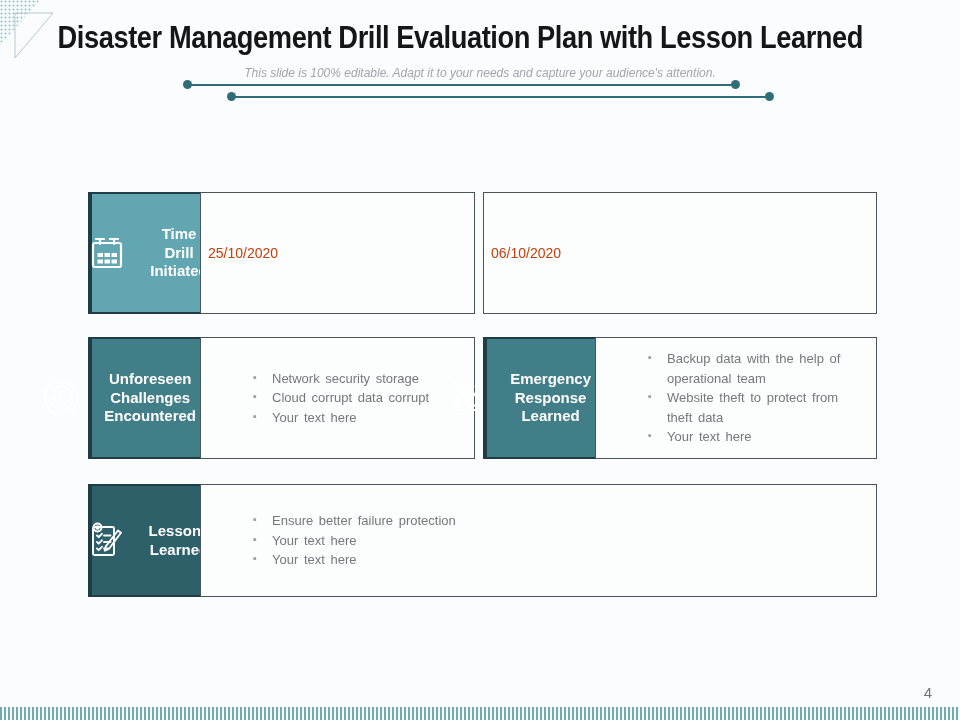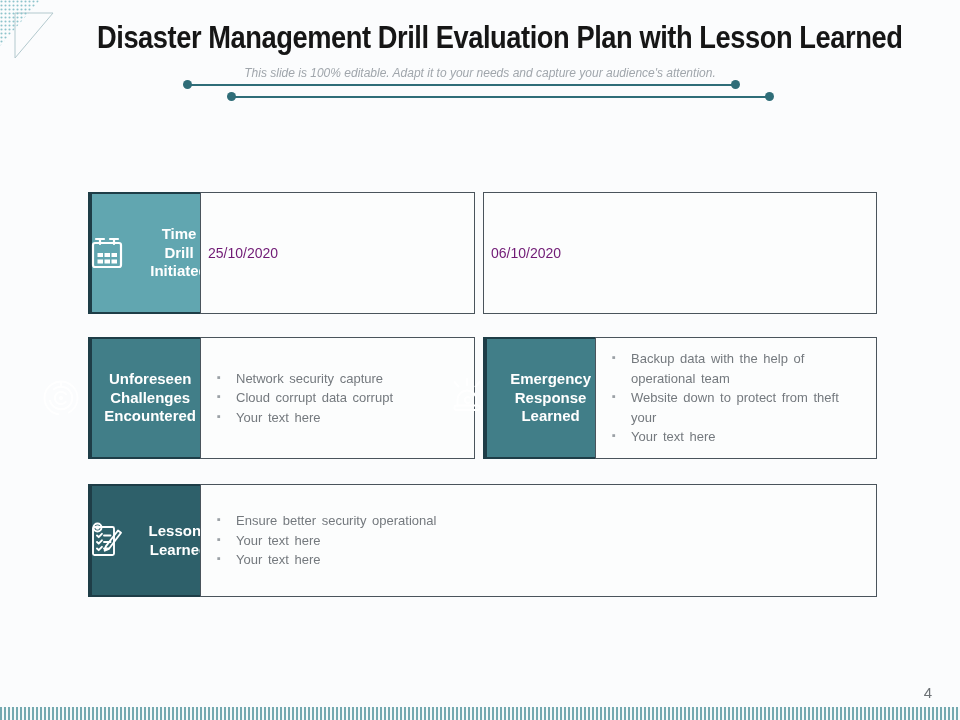--- a/index.html
+++ b/index.html
@@ -3,21 +3,21 @@
 <meta charset="utf-8">
 <style>
   html,body { margin:0; padding:0; }
   body {
     width:960px; height:720px; position:relative; overflow:hidden;
     background:#fbfcfd;
     font-family:"Liberation Sans", sans-serif;
   }
   .corner-decoration { position:absolute; top:0; left:0; width:72px; height:72px; }
 
-  .title-wrap { position:absolute; top:20px; left:0; width:960px; text-align:right; }
+  .title-wrap { position:absolute; top:20px; left:0; width:960px; text-align:left; }
   .slide-title {
     margin:0; font-size:31px; font-weight:bold; color:#161616;
     letter-spacing:-0.5px; transform:scaleX(0.88); transform-origin:50% 50%;
     white-space:nowrap;
   }
   .slide-subtitle {
     position:absolute; top:66px; left:0; width:960px; text-align:center;
     font-size:12px; font-style:italic; color:#a0a6ac;
   }
   .deco-line { position:absolute; height:2px; background:#2f6d78; }
@@ -46,24 +46,24 @@
   .teal-3 { background:#2e606a; }
   .card-title {
     color:#ffffff; font-weight:bold; font-size:15px; line-height:1.25; text-align:center;
   }
   .icon-box { width:48px; height:48px; display:flex; align-items:center; justify-content:center; }
   .icon-box svg { width:46px; height:46px; }
 
   .card-body {
     flex:1; box-sizing:border-box; background:#fcfdfd;
     border:1px solid #4a545c;
-    display:flex; flex-direction:column; justify-content:center;
+    display:flex; flex-direction:column; justify-content:center;padding-left:36px;
   }
   .date-body { padding-left:7px; }
-  .date-value { color:#701a75; font-size:14px; }
+  .date-value { color:#c2410c; font-size:14px; }
 
   .bullets { list-style:none; margin:0; padding:0 12px 0 8px; }
   .bullets li {
     position:relative; padding-left:27px; color:#74797e;
     font-size:13px; line-height:1.5; word-spacing:2px;
   }
   .bullets li::before {
     content:"▪"; position:absolute; left:8px; top:0;
     color:#9aa0a5; font-size:11px;
   }
@@ -140,21 +140,21 @@
         <circle cx="23" cy="23" r="11.3" stroke-dasharray="58 13" transform="rotate(-130 23 23)"></circle>
         <circle cx="23" cy="23" r="6.2" stroke-dasharray="30 9" transform="rotate(40 23 23)"></circle>
         <circle cx="23" cy="23" r="2" fill="#ffffff" stroke="none"></circle>
         <path d="M23 6.5 v5"></path>
       </svg>
     </span>
     <div class="card-title">Unforeseen Challenges Encountered</div>
   </div>
   <div class="card-body">
     <ul class="bullets">
-      <li>Network security capture</li>
+      <li>Network security storage</li>
       <li>Cloud corrupt data corrupt</li>
       <li>Your text here</li>
     </ul>
   </div>
 </div>
 
 <div class="card r2 col-r">
   <div class="card-label teal-2">
     <span class="icon-box">
       <svg viewBox="0 0 46 46" fill="none" stroke="#ffffff" stroke-width="1.9" stroke-linecap="round" stroke-linejoin="round">
@@ -162,21 +162,21 @@
         <rect x="10.5" y="30.5" width="25" height="4.5" rx="2"></rect>
         <path d="M23 4 v6 M10.5 7 l4 4.5 M35.5 7 l-4 4.5"></path>
         <path d="M25.5 22.5 a3 3 0 1 0 0 5"></path>
       </svg>
     </span>
     <div class="card-title">Emergency Response Learned</div>
   </div>
   <div class="card-body">
     <ul class="bullets">
       <li>Backup data with the help of operational team</li>
-      <li>Website down to protect from theft your</li>
+      <li>Website theft to protect from theft data</li>
       <li>Your text here</li>
     </ul>
   </div>
 </div>
 
 <div class="card r3 full">
   <div class="card-label teal-3">
     <span class="icon-box">
       <svg viewBox="0 0 46 46" fill="none" stroke="#ffffff" stroke-width="1.9" stroke-linecap="round" stroke-linejoin="round">
         <rect x="10" y="9" width="21" height="28" rx="1.5"></rect>
@@ -185,21 +185,21 @@
         <path d="M14 17.5 l1.7 1.7 3.2-3.4 M21 17.5 h6.5"></path>
         <path d="M14 24 l1.7 1.7 3.2-3.4 M21 24 h6.5"></path>
         <path d="M14 30.5 l1.7 1.7 3.2-3.4 M21 30.5 h4.5"></path>
         <path d="M35 12.5 l3 2.3 -12 16 -4.3 1.9 1.1-4.4 z"></path>
       </svg>
     </span>
     <div class="card-title">Lessons Learned</div>
   </div>
   <div class="card-body">
     <ul class="bullets">
-      <li>Ensure better security operational</li>
+      <li>Ensure better failure protection</li>
       <li>Your text here</li>
       <li>Your text here</li>
     </ul>
   </div>
 </div>
 
 <div class="page-number">4</div>
 <div class="footer-stripes"></div>
 
 </body></html>

